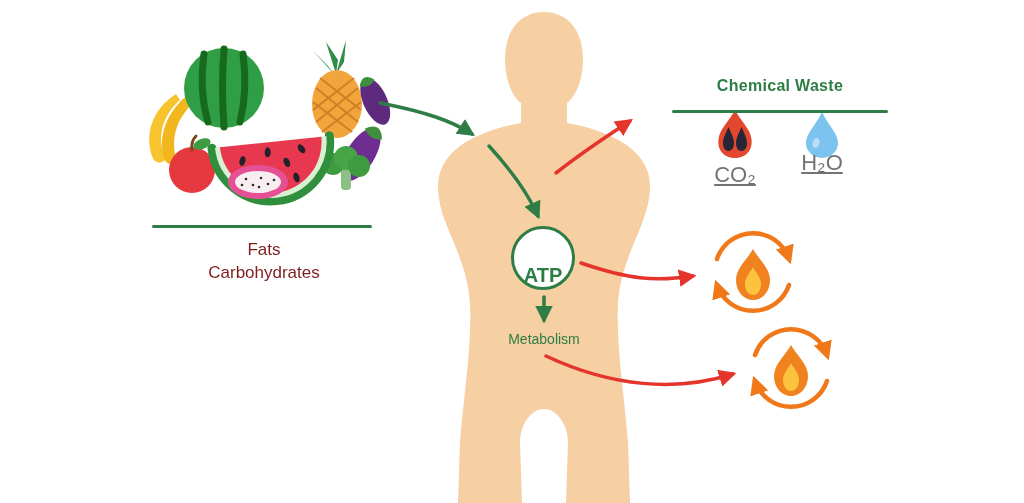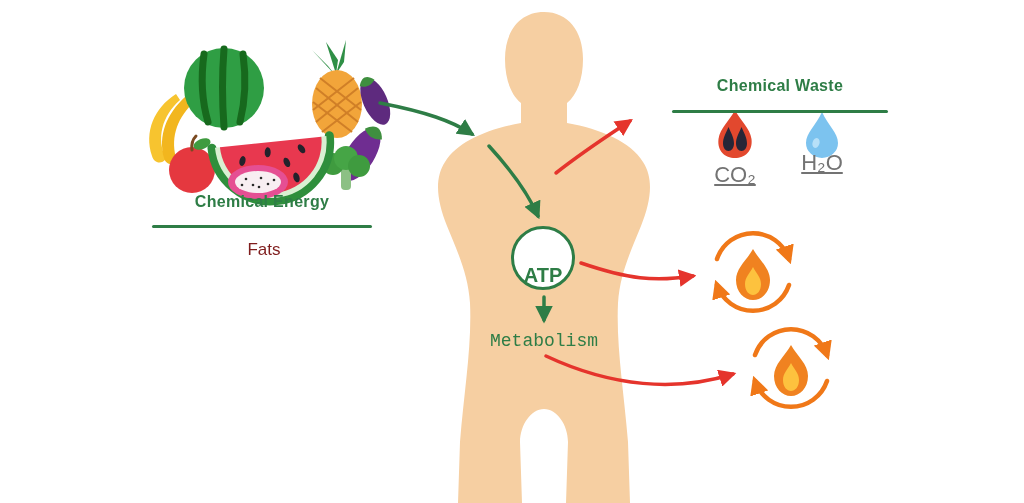--- a/index.html
+++ b/index.html
@@ -11,21 +11,21 @@
   .abs{position:absolute;}
   .t-center{text-align:center;}
   .heading{font-size:16px;font-weight:bold;color:#2e7d46;letter-spacing:.3px;}
   .rule{height:2.5px;background:#2e7d46;border-radius:2px;}
   .sources{font-size:17px;line-height:23px;color:#7f1d1d;}
   .atp-circle{
     width:58px;height:58px;border:3.5px solid #2e7d46;border-radius:50%;
     background:#ffffff;display:flex;align-items:flex-end;justify-content:center;
     font-size:20px;font-weight:bold;color:#2e7d46;
   }
-  .process-label{font-size:18px;color:#2e7d46;font-family:Liberation Mono, monospace;}
+  .process-label{font-size:14px;color:#2e7d46;}
   .waste-label{font-size:22px;color:#737373;text-decoration:underline;}
 </style>
 </head>
 <body>
 
 <div class="stage">
 
   <svg class="layer" width="1024" height="503" viewBox="0 0 1024 503">
     <defs>
       <marker id="mg" viewBox="0 0 10 10" refX="8" refY="5" markerWidth="5" markerHeight="5" orient="auto" markerUnits="strokeWidth">
@@ -140,25 +140,25 @@
     </g>
     <g transform="translate(805,112)">
       <path d="M17,0 C11,13 1,21 1,31 A16,15 0 0 0 33,31 C33,21 23,13 17,0 Z" fill="#7cc3ef"></path>
       <ellipse cx="11" cy="31" rx="3.5" ry="5" fill="#b7e0f8" transform="rotate(18 11 31)"></ellipse>
     </g>
 
     <use href="#cycle" transform="translate(753,272)"></use>
     <use href="#cycle" transform="translate(791,368)"></use>
   </svg>
 
-  <div class="abs heading t-center" style="left:148px;top:193px;width:228px;">Chemical Energy</div>
   <div class="abs rule" style="left:152px;top:225px;width:220px;"></div>
 
   <div class="abs sources t-center" style="left:158px;top:238px;width:212px;">
     <div>Fats</div>
+    <div>Carbohydrates</div>
   </div>
 
   <div class="abs atp-circle" style="left:511px;top:226px;">
     <span>ATP</span>
   </div>
   <div class="abs process-label t-center" style="left:482px;top:331px;width:124px;">Metabolism</div>
 
   <div class="abs heading t-center" style="left:668px;top:77px;width:224px;">Chemical Waste</div>
   <div class="abs rule" style="left:672px;top:110px;width:216px;"></div>
 

